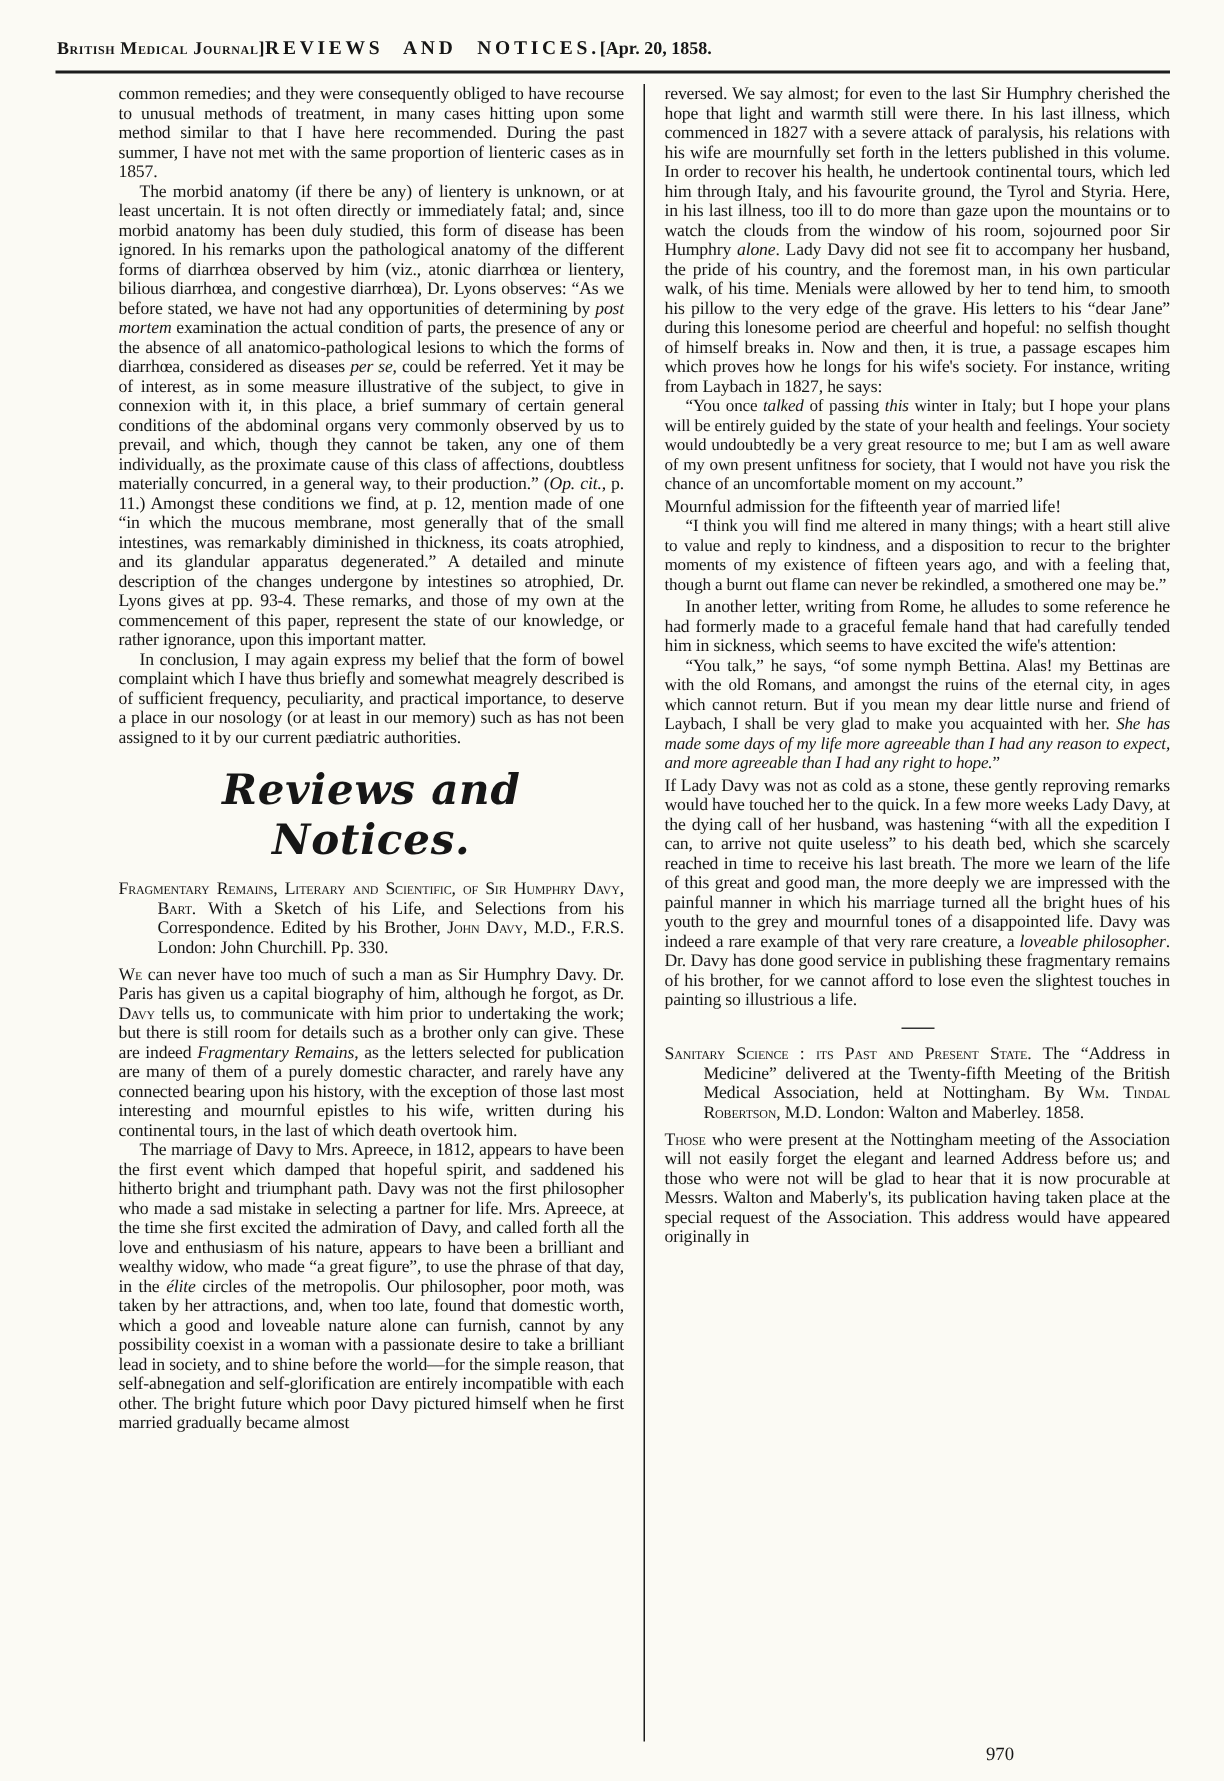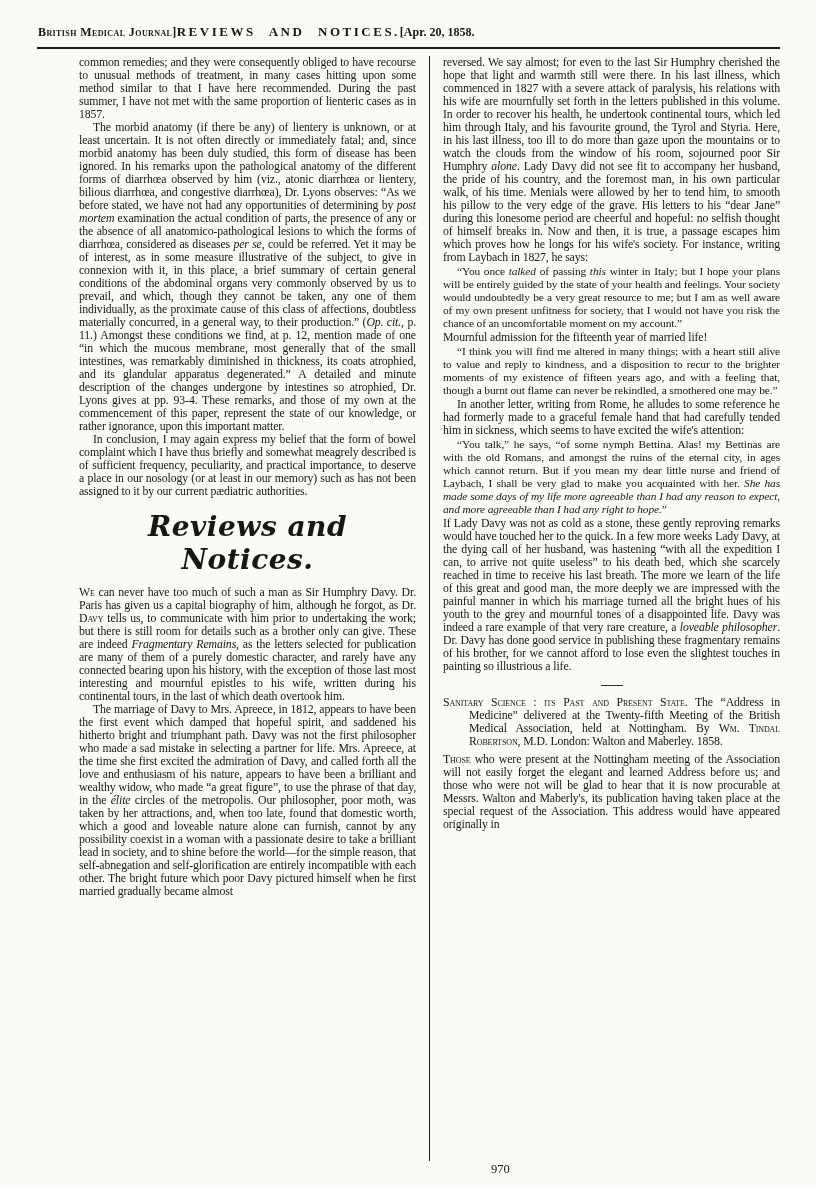--- a/index.html
+++ b/index.html
@@ -55,22 +55,22 @@
     margin: 5px 0;
     padding-left: 26px; text-indent: -26px;
   }
   .sc { font-variant: small-caps; }
   i { }
   .section-sep {
     width: 22px; border-top: 1px solid #333;
     margin: 12px auto 10px auto;
   }
   .page-number {
-    position: absolute; bottom: 10px; left: 491px; width: 220px;
-    text-align: left; font-size: 12.5px;
+    position: absolute; bottom: 10px; left: 456px; width: 220px;
+    text-align: right; font-size: 12.5px;
   }
 </style>
 </head>
 <body>
 
 <div class="page">
 
   <header class="header">
     <span class="h-journal">British Medical Journal]</span>
     <span class="h-title">REVIEWS AND NOTICES.</span>
@@ -79,20 +79,21 @@
 
   <div class="header-rule"></div>
 
   <div class="columns">
 
     <div class="col col-left">
       <p class="body">common remedies; and they were consequently obliged to have recourse to unusual methods of treatment, in many cases hitting upon some method similar to that I have here recommended. During the past summer, I have not met with the same proportion of lienteric cases as in 1857.</p>
       <p class="body indent">The morbid anatomy (if there be any) of lientery is unknown, or at least uncertain. It is not often directly or immediately fatal; and, since morbid anatomy has been duly studied, this form of disease has been ignored. In his remarks upon the pathological anatomy of the different forms of diarrhœa observed by him (viz., atonic diarrhœa or lientery, bilious diarrhœa, and congestive diarrhœa), Dr. Lyons observes: “As we before stated, we have not had any opportunities of determining by <i>post mortem</i> examination the actual condition of parts, the presence of any or the absence of all anatomico-pathological lesions to which the forms of diarrhœa, considered as diseases <i>per se</i>, could be referred. Yet it may be of interest, as in some measure illustrative of the subject, to give in connexion with it, in this place, a brief summary of certain general conditions of the abdominal organs very commonly observed by us to prevail, and which, though they cannot be taken, any one of them individually, as the proximate cause of this class of affections, doubtless materially concurred, in a general way, to their production.” (<i>Op. cit.</i>, p. 11.) Amongst these conditions we find, at p. 12, mention made of one “in which the mucous membrane, most generally that of the small intestines, was remarkably diminished in thickness, its coats atrophied, and its glandular apparatus degenerated.” A detailed and minute description of the changes undergone by intestines so atrophied, Dr. Lyons gives at pp. 93-4. These remarks, and those of my own at the commencement of this paper, represent the state of our knowledge, or rather ignorance, upon this important matter.</p>
       <p class="body indent">In conclusion, I may again express my belief that the form of bowel complaint which I have thus briefly and somewhat meagrely described is of sufficient frequency, peculiarity, and practical importance, to deserve a place in our nosology (or at least in our memory) such as has not been assigned to it by our current pædiatric authorities.</p>
       <h2 class="section-heading">Reviews and Notices.</h2>
+      <p class="citation"><span class="sc">Fragmentary Remains, Literary and Scientific, of Sir Humphry Davy, Bart.</span> With a Sketch of his Life, and Selections from his Correspondence. Edited by his Brother, <span class="sc">John Davy</span>, M.D., F.R.S. London: John Churchill. Pp. 330.</p>
       <p class="body"><span class="sc">We</span> can never have too much of such a man as Sir Humphry Davy. Dr. Paris has given us a capital biography of him, although he forgot, as Dr. <span class="sc">Davy</span> tells us, to communicate with him prior to undertaking the work; but there is still room for details such as a brother only can give. These are indeed <i>Fragmentary Remains</i>, as the letters selected for publication are many of them of a purely domestic character, and rarely have any connected bearing upon his history, with the exception of those last most interesting and mournful epistles to his wife, written during his continental tours, in the last of which death overtook him.</p>
       <p class="body indent">The marriage of Davy to Mrs. Apreece, in 1812, appears to have been the first event which damped that hopeful spirit, and saddened his hitherto bright and triumphant path. Davy was not the first philosopher who made a sad mistake in selecting a partner for life. Mrs. Apreece, at the time she first excited the admiration of Davy, and called forth all the love and enthusiasm of his nature, appears to have been a brilliant and wealthy widow, who made “a great figure”, to use the phrase of that day, in the <i>élite</i> circles of the metropolis. Our philosopher, poor moth, was taken by her attractions, and, when too late, found that domestic worth, which a good and loveable nature alone can furnish, cannot by any possibility coexist in a woman with a passionate desire to take a brilliant lead in society, and to shine before the world—for the simple reason, that self-abnegation and self-glorification are entirely incompatible with each other. The bright future which poor Davy pictured himself when he first married gradually became almost</p>
     </div>
 
     <div class="divider"></div>
 
     <div class="col col-right">
       <p class="body">reversed. We say almost; for even to the last Sir Humphry cherished the hope that light and warmth still were there. In his last illness, which commenced in 1827 with a severe attack of paralysis, his relations with his wife are mournfully set forth in the letters published in this volume. In order to recover his health, he undertook continental tours, which led him through Italy, and his favourite ground, the Tyrol and Styria. Here, in his last illness, too ill to do more than gaze upon the mountains or to watch the clouds from the window of his room, sojourned poor Sir Humphry <i>alone</i>. Lady Davy did not see fit to accompany her husband, the pride of his country, and the foremost man, in his own particular walk, of his time. Menials were allowed by her to tend him, to smooth his pillow to the very edge of the grave. His letters to his “dear Jane” during this lonesome period are cheerful and hopeful: no selfish thought of himself breaks in. Now and then, it is true, a passage escapes him which proves how he longs for his wife's society. For instance, writing from Laybach in 1827, he says:</p>
       <p class="body indent quote">“You once <i>talked</i> of passing <i>this</i> winter in Italy; but I hope your plans will be entirely guided by the state of your health and feelings. Your society would undoubtedly be a very great resource to me; but I am as well aware of my own present unfitness for society, that I would not have you risk the chance of an uncomfortable moment on my account.”</p>
       <p class="body">Mournful admission for the fifteenth year of married life!</p>

